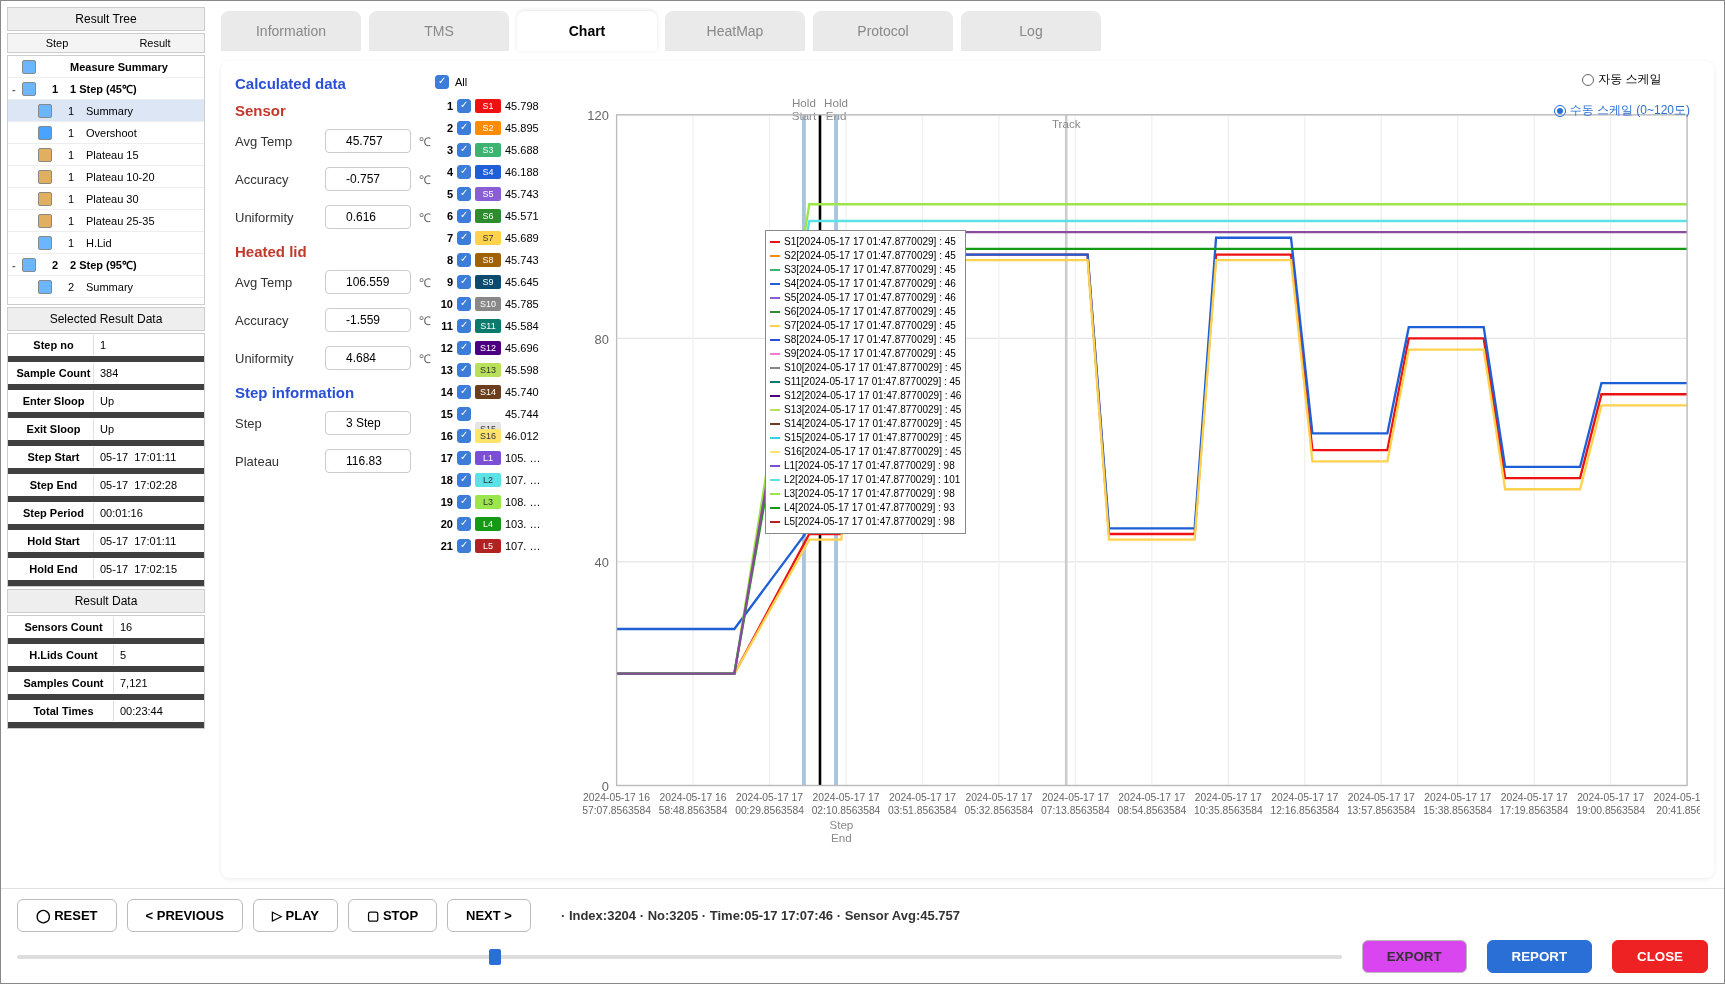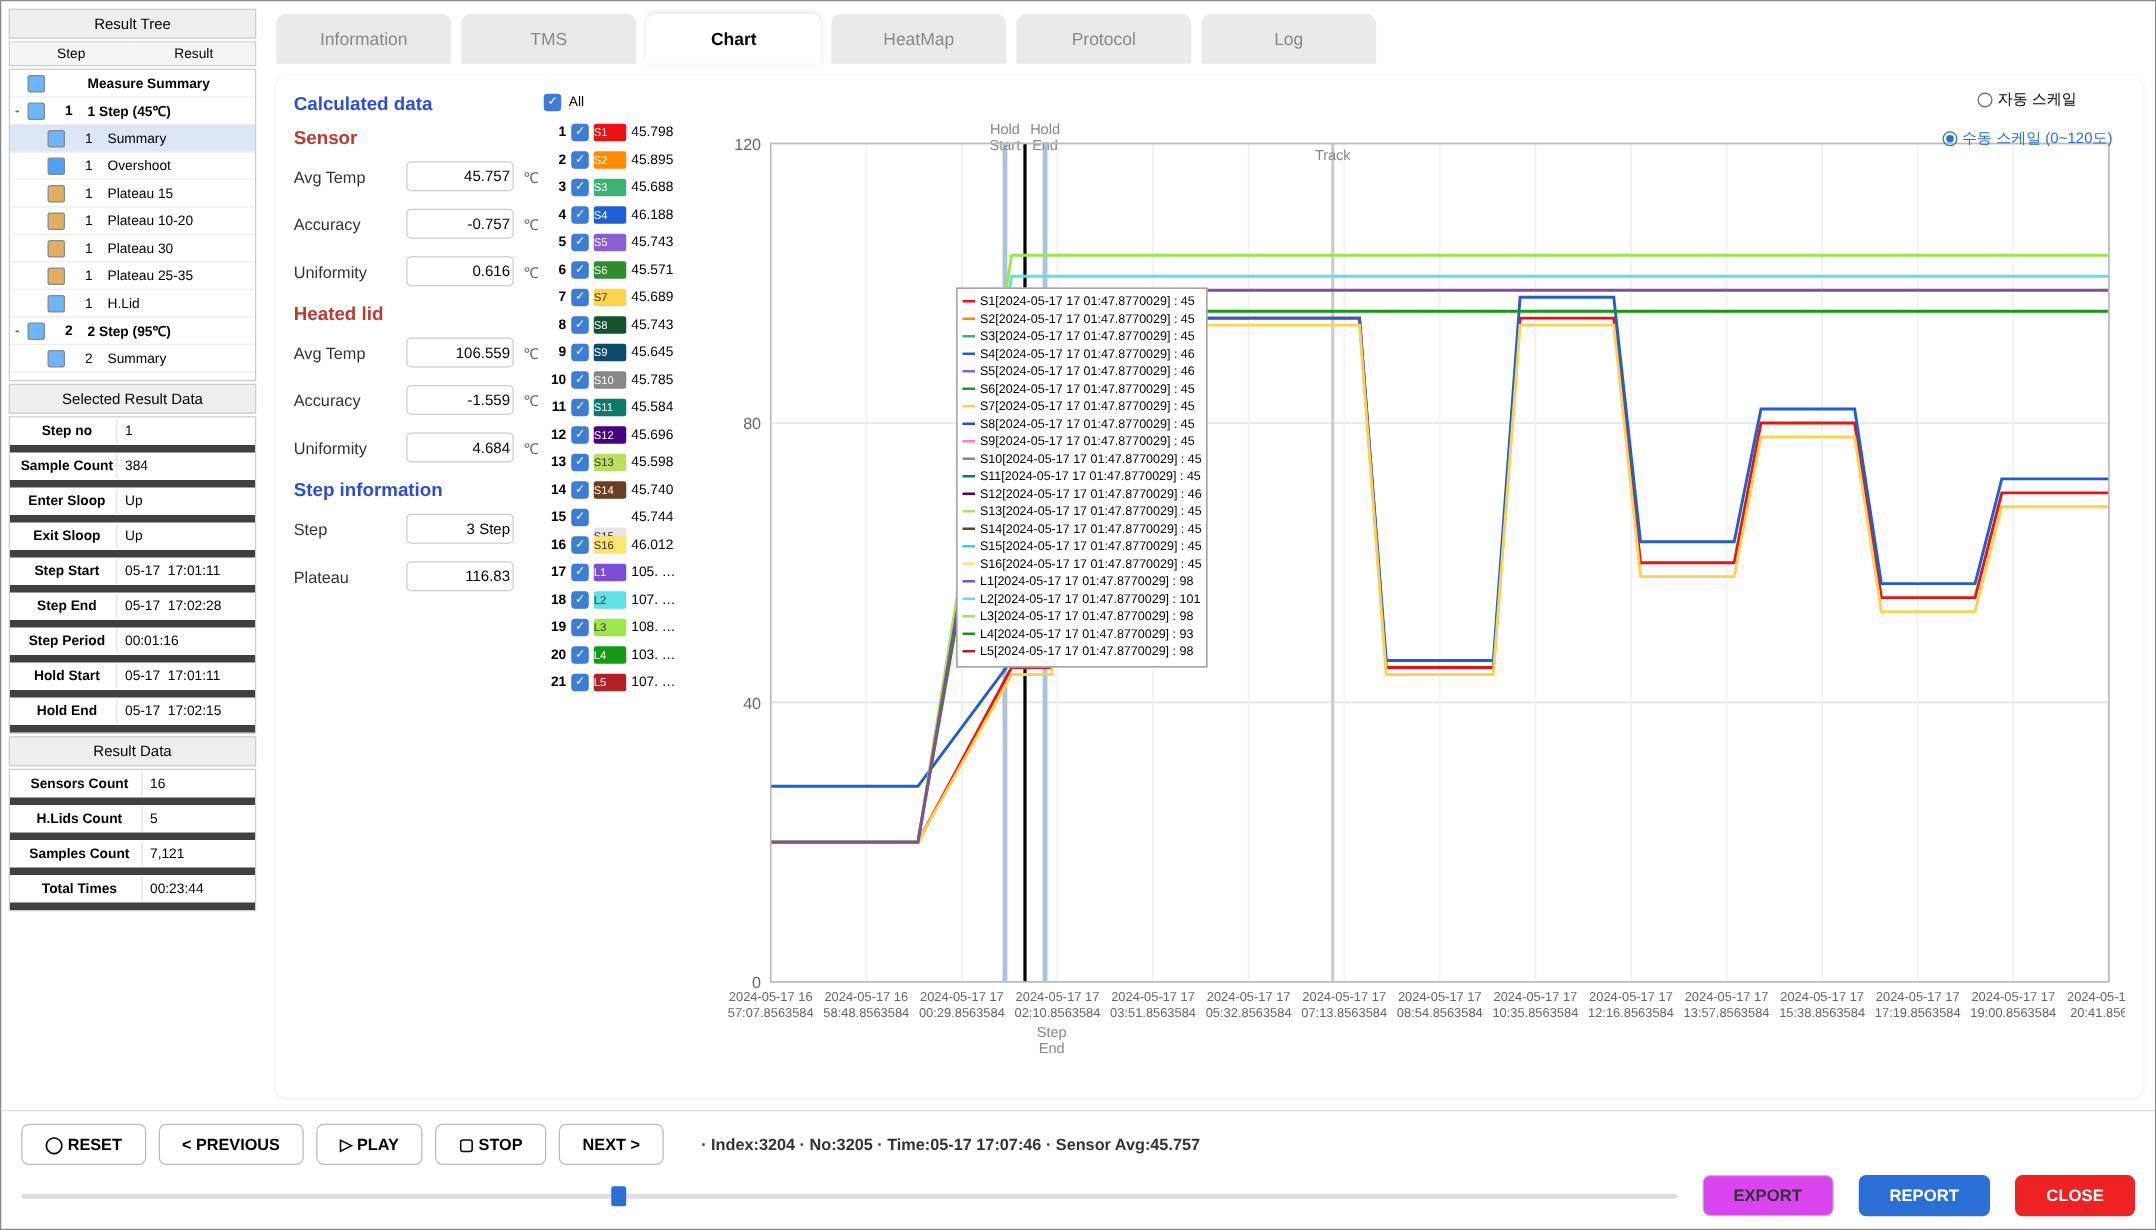--- a/index.html
+++ b/index.html
@@ -33,30 +33,30 @@
   .tab{flex:0 0 auto;width:140px;text-align:center;padding:12px 0;background:#eaeaea;border-radius:8px 8px 0 0;color:#888;font-size:14px;cursor:pointer;}
   .tab.active{background:#fff;color:#000;font-weight:bold;box-shadow:0 -1px 4px rgba(0,0,0,.1);}
 
   .chart-area{flex:1;background:#fff;border-radius:8px;box-shadow:0 1px 4px rgba(0,0,0,.08);display:flex;padding:14px;min-height:0;}
   .calc-col{width:200px;font-size:13px;}
   .calc-col h3{font-size:15px;font-weight:bold;margin:0 0 10px 0;}
   .calc-col h3.blue{color:#2a4fd7;}
   .calc-col h3.red{color:#c0392b;}
   .calc-col .field{display:flex;align-items:center;margin-bottom:14px;}
   .calc-col .field label{width:90px;font-size:13px;color:#333;}
-  .calc-col .field .box{flex:1;border:1px solid #ccc;border-radius:4px;padding:4px 2px;text-align:right;font-size:12px;}
+  .calc-col .field .box{flex:1;border:1px solid #ccc;border-radius:4px;padding:4px 20px;text-align:left;font-size:12px;}
   .calc-col .field .unit{width:20px;text-align:center;color:#666;font-size:12px;margin-left:4px;}
 
   .legend-col{width:130px;font-size:11px;padding-top:0;}
   .legend-all{display:flex;align-items:center;margin-bottom:6px;}
   .legend-row{display:flex;align-items:center;height:22px;}
   .legend-row .n{width:18px;text-align:right;font-weight:bold;margin-right:4px;}
   .legend-row .cb{width:14px;height:14px;border:1px solid #3b7dd8;border-radius:3px;background:#3b7dd8;margin-right:4px;position:relative;}
   .legend-row .cb::after{content:"✓";color:#fff;font-size:10px;position:absolute;top:-1px;left:2px;}
-  .legend-row .tag{width:26px;height:14px;text-align:left;font-size:9px;color:#fff;line-height:14px;border-radius:2px;margin-right:4px;}
+  .legend-row .tag{width:26px;height:14px;text-align:center;font-size:9px;color:#fff;line-height:14px;border-radius:2px;margin-right:4px;}
   .legend-row .val{flex:1;}
 
   .plot-col{flex:1;position:relative;min-width:0;}
   .plot-col svg{width:100%;height:100%;}
   .scale-sel{position:absolute;top:-4px;right:10px;font-size:12px;display:flex;gap:14px;align-items:center;flex-direction:column;}
   .scale-sel .opt{display:flex;align-items:center;gap:4px;}
   .radio{width:12px;height:12px;border:1px solid #666;border-radius:50%;display:inline-block;position:relative;}
   .radio.on{border-color:#2a6fd6;}
   .radio.on::after{content:"";position:absolute;inset:2px;background:#2a6fd6;border-radius:50%;}
 
@@ -324,21 +324,21 @@
               </div>
               <div class="legend-row">
                 <span class="n">7</span>
                 <span class="cb"></span>
                 <span class="tag" style="background:#ffd24d;color:#333;">S7</span>
                 <span class="val">45.689</span>
               </div>
               <div class="legend-row">
                 <span class="n">8</span>
                 <span class="cb"></span>
-                <span class="tag" style="background:#14532d;">S8</span>
+                <span class="tag" style="background:#a16207;">S8</span>
                 <span class="val">45.743</span>
               </div>
               <div class="legend-row">
                 <span class="n">9</span>
                 <span class="cb"></span>
                 <span class="tag" style="background:#0c4a6e;">S9</span>
                 <span class="val">45.645</span>
               </div>
               <div class="legend-row">
                 <span class="n">10</span>

